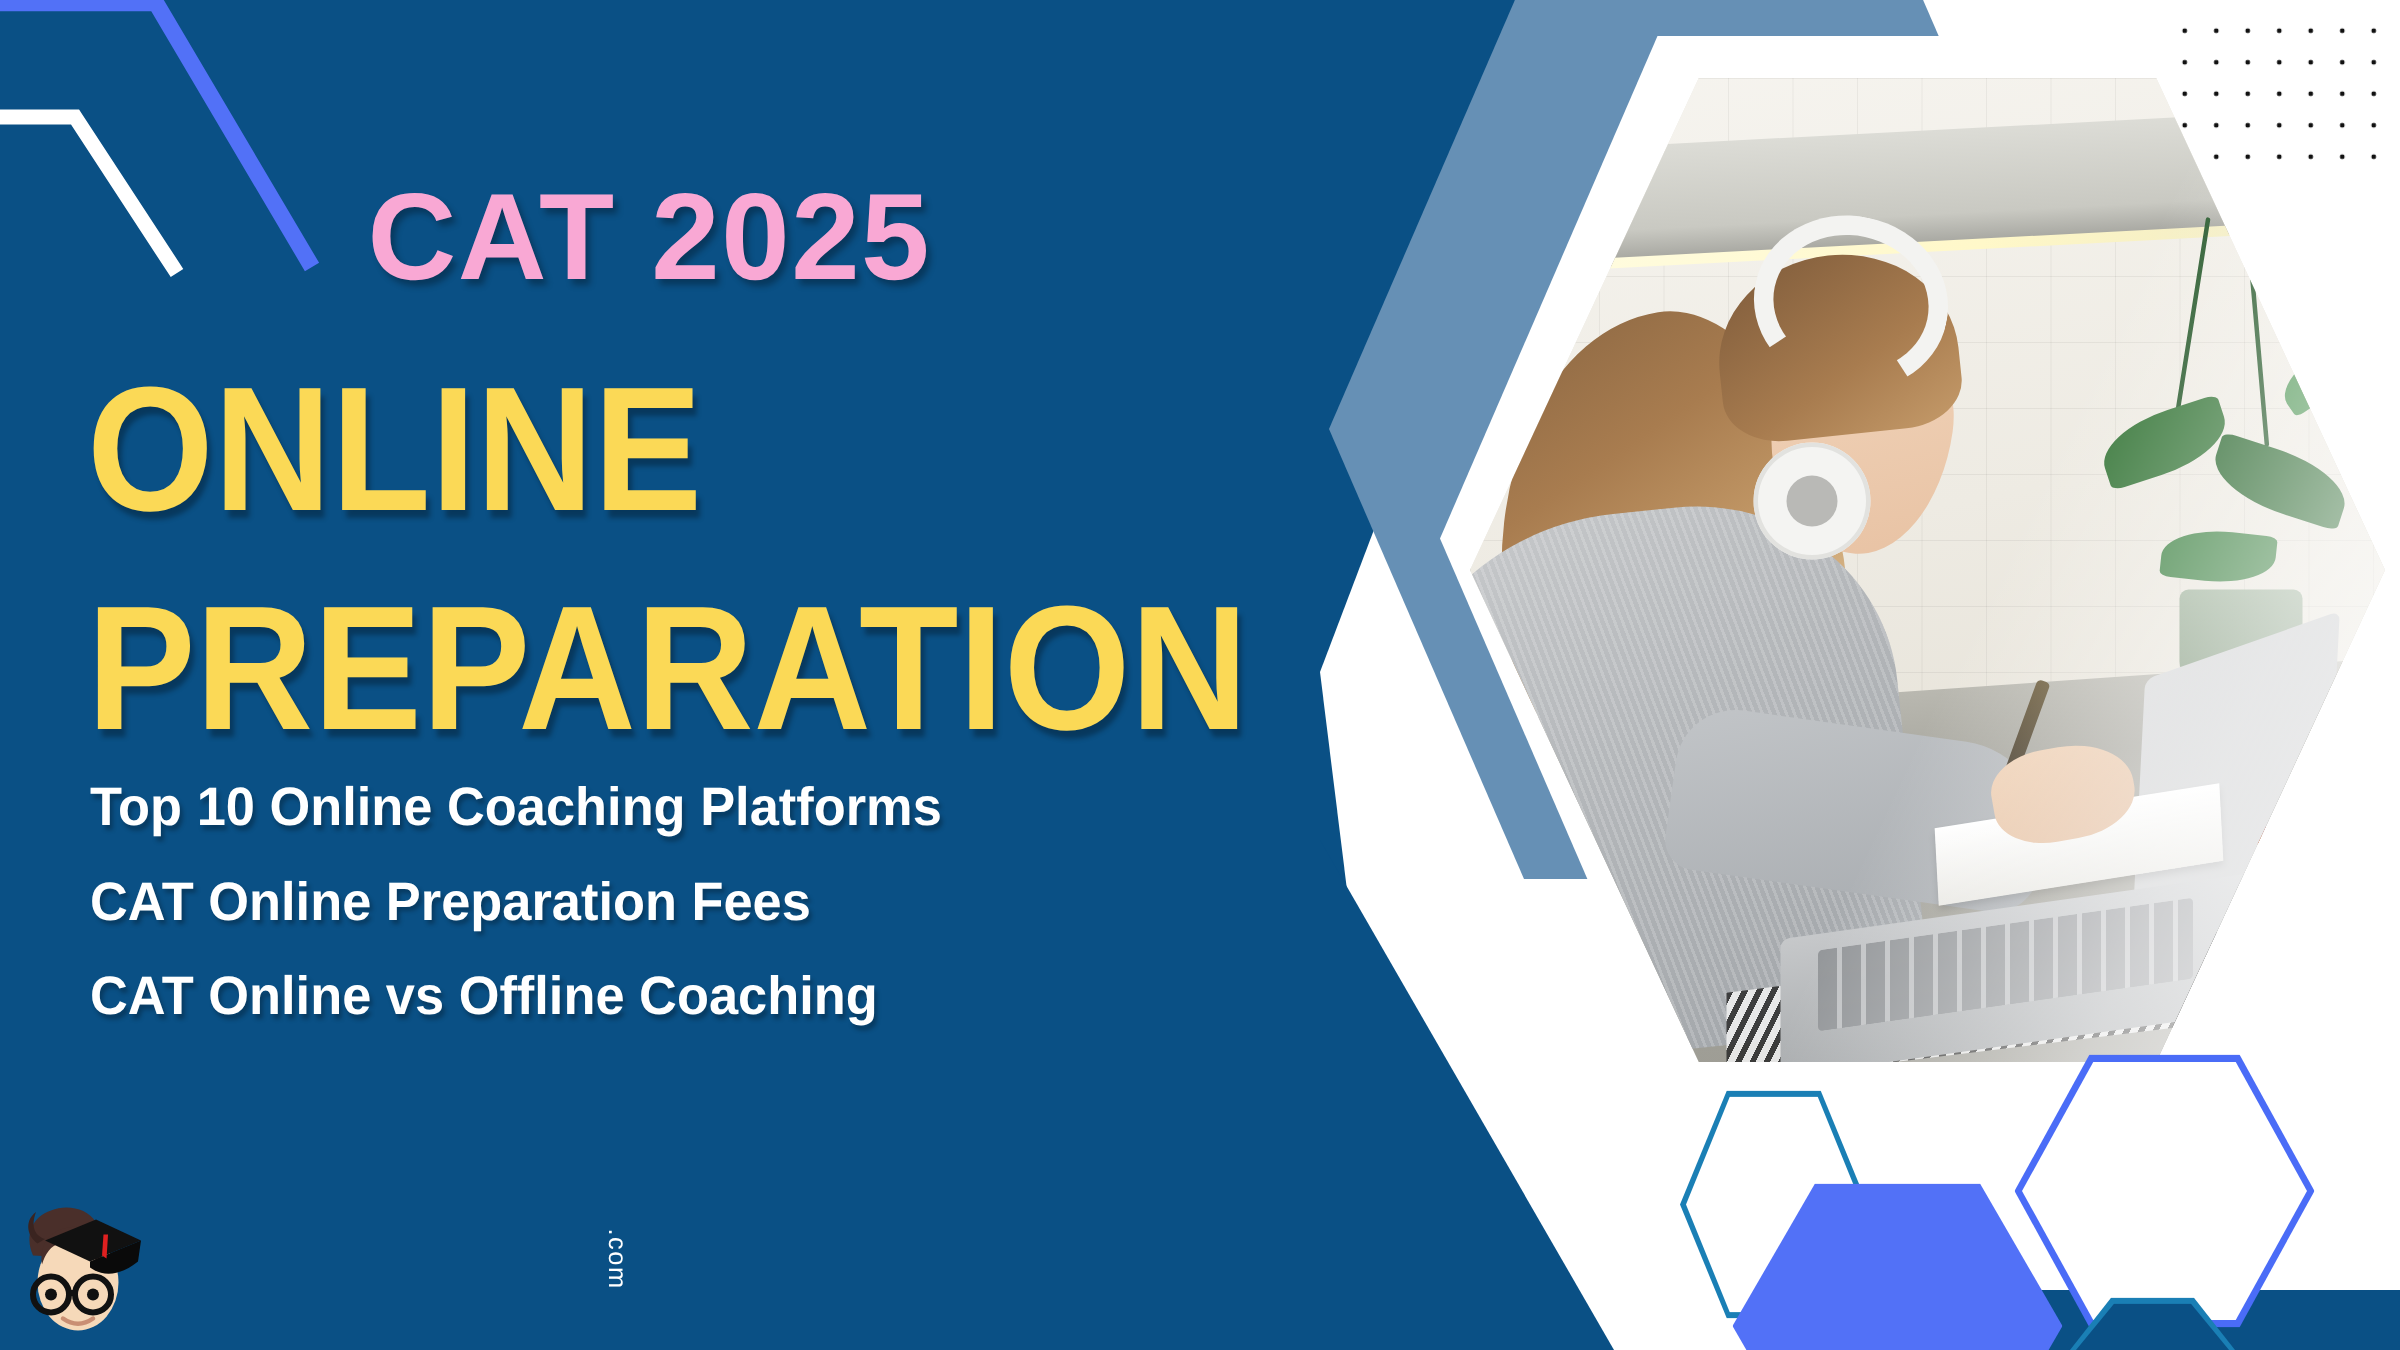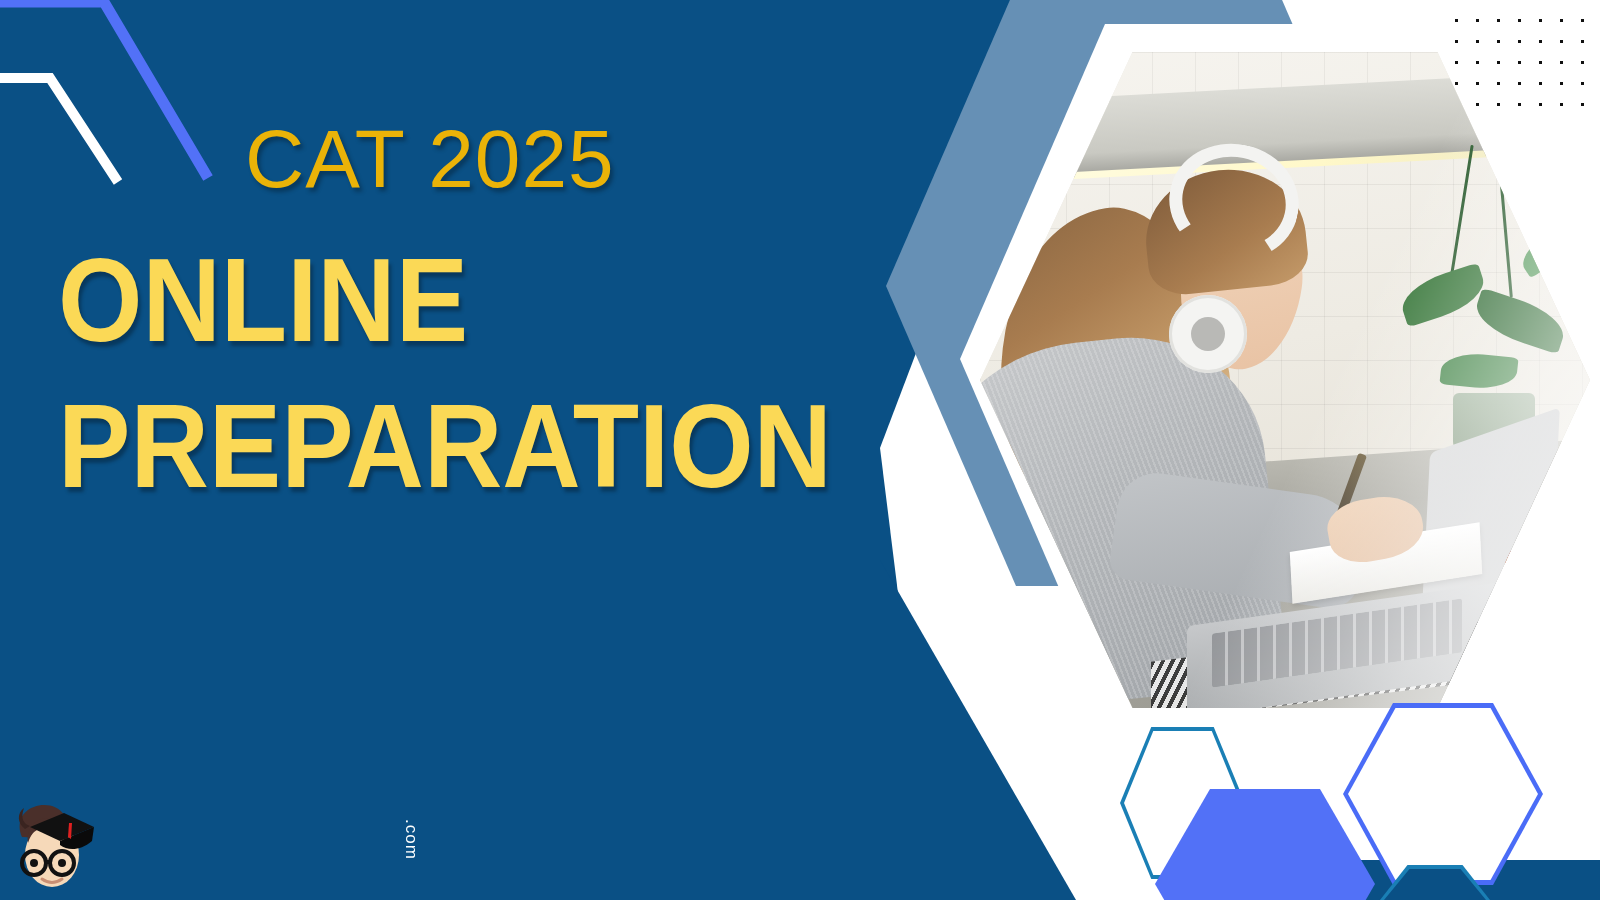--- a/index.html
+++ b/index.html
@@ -234,21 +234,21 @@
   }
 
   
   .bracket{ position:absolute; }
   .bracket svg{ display:block; }
 
   
   .content{ position:absolute; left:0; top:0; width:880px; height:900px; }
   .kicker{
     position:absolute; left:245px; top:112px;
-    font-size:82px; font-weight:normal; color:#eab308;
+    font-size:82px; font-weight:bold; color:#f9a8d4;
     letter-spacing:1px;
     text-shadow:3px 4px 4px rgba(0,0,0,.30);
     white-space:nowrap;
   }
   .headline{
     position:absolute; left:58px;
     font-weight:bold; color:#fbd956;
     text-shadow:3px 5px 4px rgba(0,0,0,.30);
     white-space:nowrap;
     transform:scaleX(.92); transform-origin:left center;
@@ -345,20 +345,25 @@
   </div>
   <div class="hex-filled"></div>
   <div class="hex-tiny"></div>
   <div class="hex-tiny-in"></div>
 
   <div class="content">
     <div class="kicker">CAT 2025</div>
     <div class="headline h-line1">ONLINE</div>
     <div class="headline h-line2">PREPARATION</div>
 
+    <div class="bullets">
+      <div class="bullet">Top 10 Online Coaching Platforms</div>
+      <div class="bullet">CAT Online Preparation Fees</div>
+      <div class="bullet">CAT Online vs Offline Coaching</div>
+    </div>
 
     <div class="logo">
       <div class="logo-mark">
         <svg width="86" height="100" viewBox="0 0 86 100">
           <path d="M14 44 C8 30 14 18 26 14 C36 10 50 12 56 22 C60 30 58 40 54 46 Z" fill="#4a2f2a"></path>
           <ellipse cx="44" cy="62" rx="27" ry="32" fill="#f6d9b9"></ellipse>
           <path d="M20 50 C18 36 26 26 40 25 C52 24 60 32 60 43 L58 52 C54 40 44 34 32 36 C26 37 22 43 20 50 Z" fill="#4a2f2a"></path>
           <path d="M17 36 C9 30 9 20 16 15 C12 26 16 31 22 33 Z" fill="#3a2420"></path>
           <path d="M22 34 L56 20 L86 34 L52 48 Z" fill="#111111"></path>
           <path d="M52 48 L86 34 L84 48 C72 58 60 58 52 52 Z" fill="#0a0a0a"></path>

